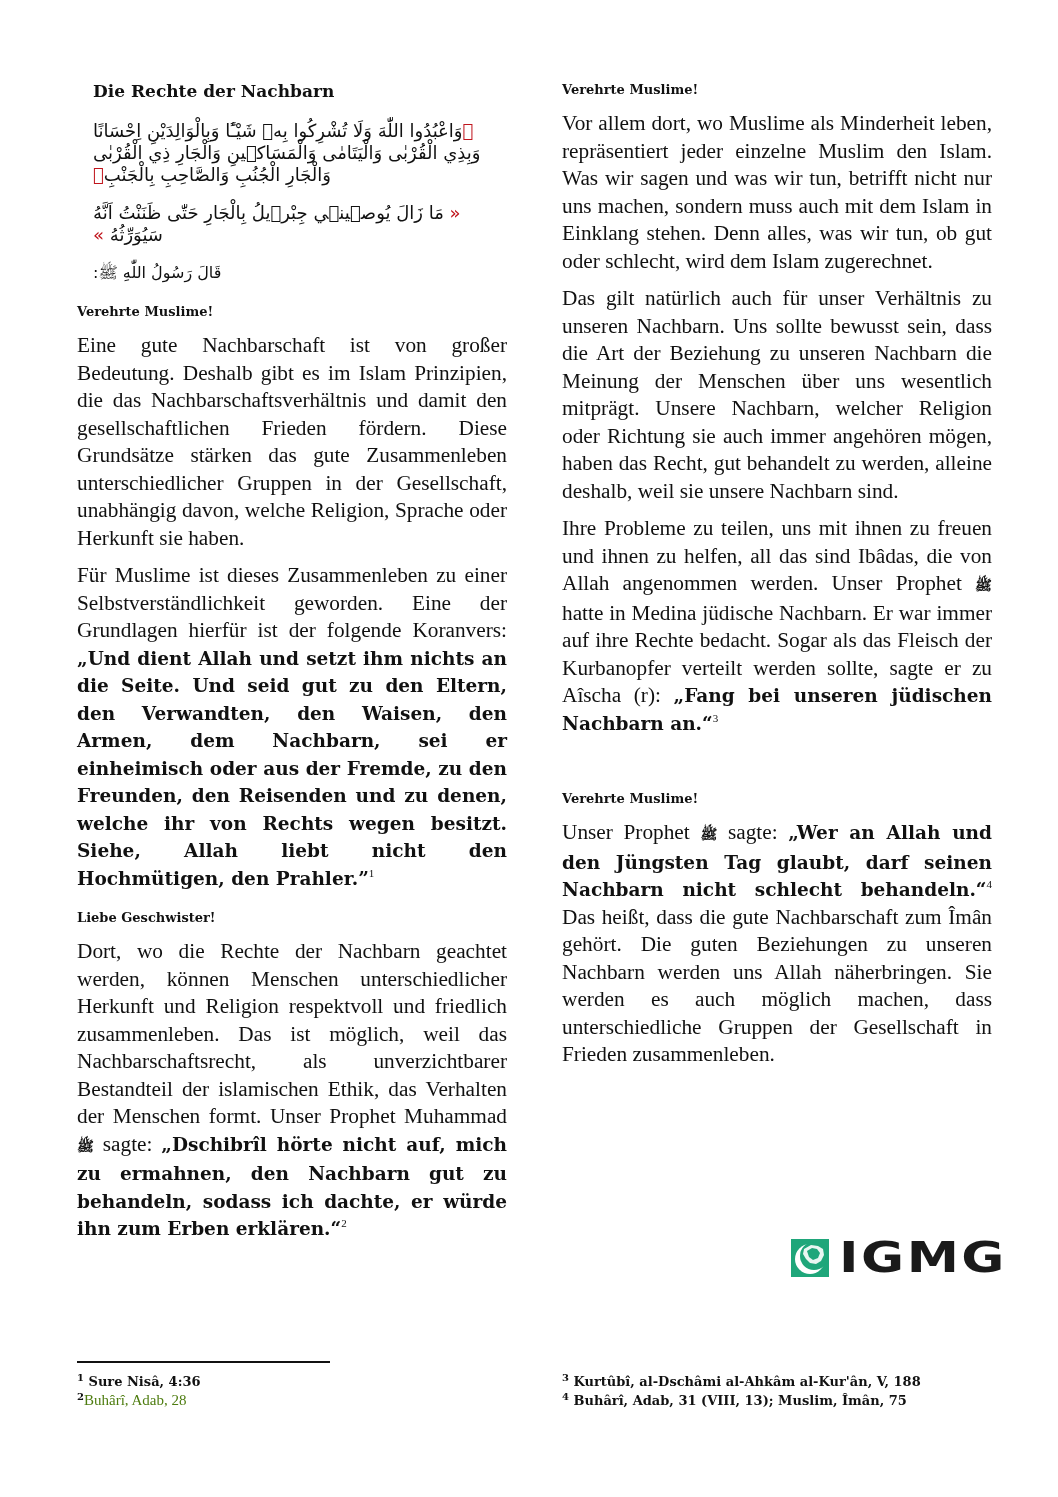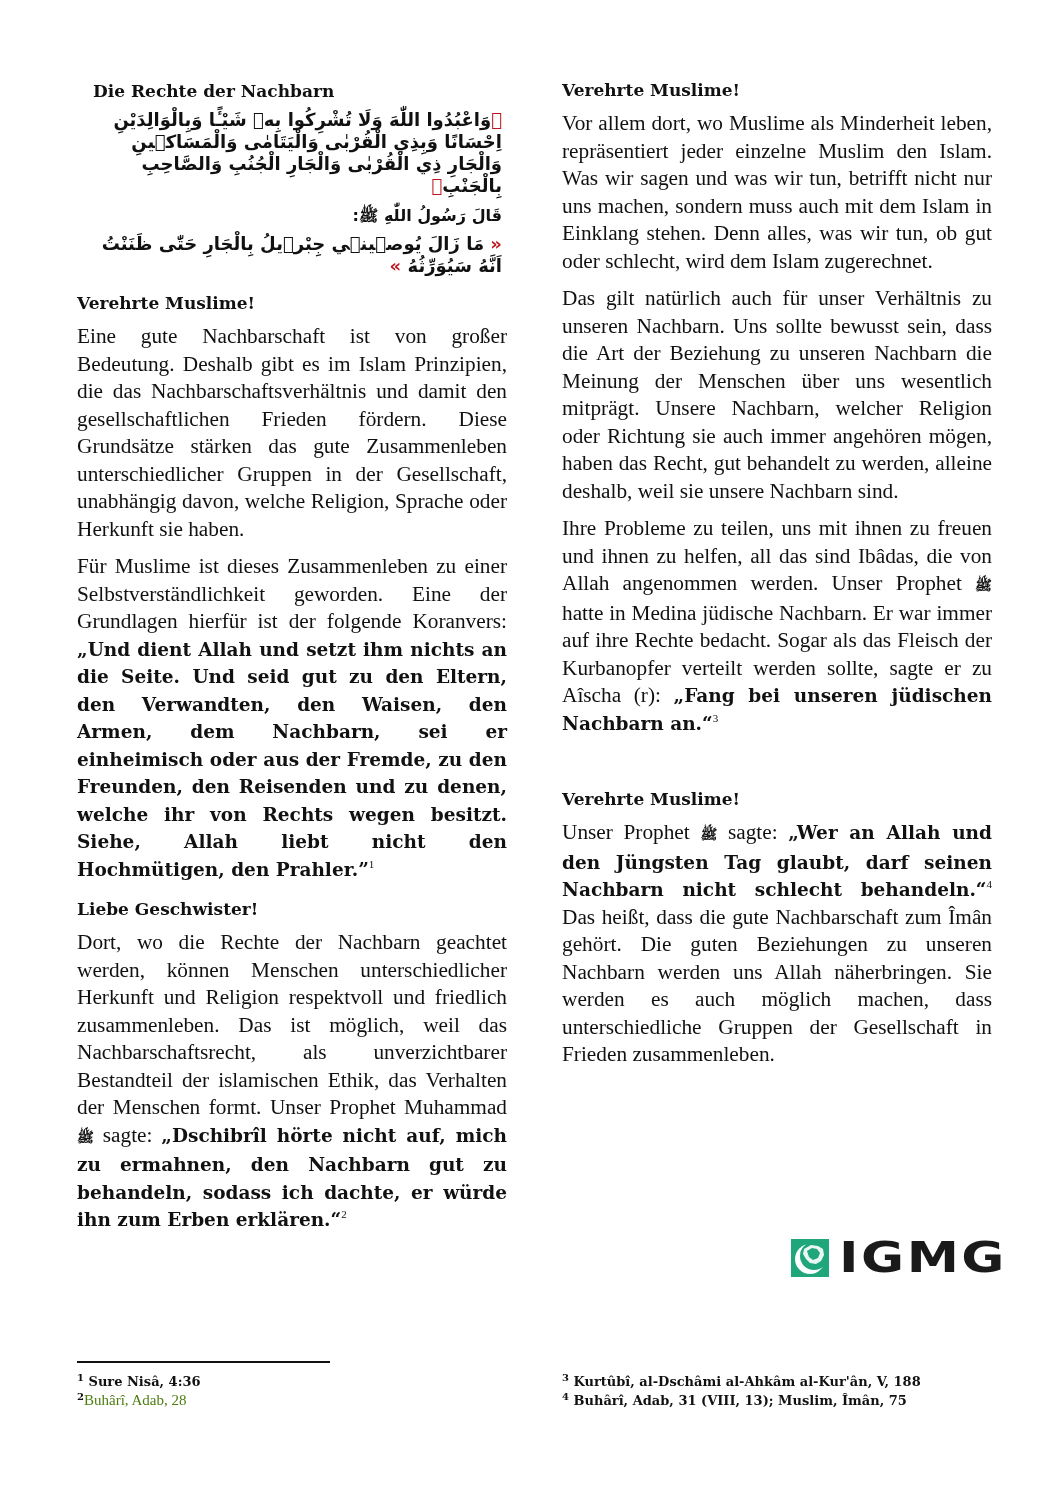--- a/index.html
+++ b/index.html
@@ -3,25 +3,25 @@
 <meta charset="utf-8">
 <style>
   html, body { margin: 0; padding: 0; background: #ffffff; }
   body { width: 1058px; height: 1497px; position: relative; overflow: hidden;
          font-family: "DejaVu Serif", "Liberation Serif", serif; color: #111; }
   .col { position: absolute; top: 78px; width: 430px; }
   .col-left { left: 77px; }
   .col-right { left: 562px; }
   .date { font-size: 19px; line-height: 24px; margin: 0; font-family: "Liberation Serif", serif; }
   .title { font-size: 19px; line-height: 26px; font-weight: bold; margin: 0 0 4px 16px; font-family: "DejaVu Serif", serif; font-size: 17px; }
-  .arabic { direction: rtl; text-align: right; font-family: "DejaVu Sans", sans-serif; font-weight: bold; font-size: 18px; line-height: 22px; margin: 5px; }
+  .arabic { direction: rtl; text-align: left; font-family: "DejaVu Sans", sans-serif; font-weight: normal; font-size: 18px; line-height: 22px; margin: 16px; }
   .arabic .bracket { color: #c0141c; }
   .arabic-intro { margin-top: 8px; font-size: 16px; }
   .arabic-hadith { margin-top: 6px; font-size: 18px; }
-  h2 { font-family: "DejaVu Serif", serif; font-size: 17px; font-weight: bold; margin: 14px 0 8px 0; line-height: 24px; }
+  h2 { font-family: "DejaVu Serif", serif; font-size: 13px; font-weight: bold; margin: 14px 0 8px 0; line-height: 24px; }
   p { font-family: "Liberation Serif", serif; font-size: 21.3px; line-height: 27.5px; margin: 0 0 10px 0; text-align: justify; }
   p b, p strong { font-family: "DejaVu Serif", serif; font-size: 18.5px; font-weight: bold; }
   sup { font-size: 11px; line-height: 0; }
   .saw { font-family: "DejaVu Sans", sans-serif; font-size: 14px; font-weight: bold; }
   .spacer { height: 26px; }
   .fn-rule { position: absolute; top: 1361px; left: 77px; width: 253px; height: 2px; background: #111; }
   .fn { position: absolute; font-family: "DejaVu Serif", serif; font-size: 13px; line-height: 19px; }
   .fn-left { left: 77px; top: 1372px; }
   .fn-right { left: 562px; top: 1372px; }
   .fn .n { font-size: 10px; vertical-align: super; line-height: 0; }
@@ -33,26 +33,26 @@
 </style>
 </head>
 <body>
 
 <div class="col col-left">
   <div class="title">Die Rechte der Nachbarn</div>
 
   <div class="arabic">
     <span class="bracket">﴿</span><span>وَاعْبُدُوا اللّٰهَ وَلَا تُشْرِكُوا بِه۪ شَيْـًٔا وَبِالْوَالِدَيْنِ اِحْسَانًا وَبِذِي الْقُرْبٰى وَالْيَتَامٰى وَالْمَسَاك۪ينِ وَالْجَارِ ذِي الْقُرْبٰى وَالْجَارِ الْجُنُبِ وَالصَّاحِبِ بِالْجَنْبِ</span><span class="bracket">﴾</span>
   </div>
-  <div class="arabic arabic-intro">قَالَ رَسُولُ اللّٰهِ ﷺ:</div>
   <div class="arabic arabic-hadith">
     <span class="bracket">«</span>
     <span>مَا زَالَ يُوص۪ين۪ي جِبْر۪يلُ بِالْجَارِ حَتّٰى ظَنَنْتُ اَنَّهُ سَيُوَرِّثُهُ</span>
     <span class="bracket">»</span>
   </div>
+  <div class="arabic arabic-intro">قَالَ رَسُولُ اللّٰهِ ﷺ:</div>
 
   <h2>Verehrte Muslime!</h2>
   <p>Eine gute Nachbarschaft ist von großer Bedeutung. Deshalb gibt es im Islam Prinzipien, die das Nachbarschaftsverhältnis und damit den gesellschaftlichen Frieden fördern. Diese Grundsätze stärken das gute Zusammenleben unterschiedlicher Gruppen in der Gesellschaft, unabhängig davon, welche Religion, Sprache oder Herkunft sie haben.</p>
   <p><span>Für Muslime ist dieses Zusammenleben zu einer Selbstverständlichkeit geworden. Eine der Grundlagen hierfür ist der folgende Koranvers: </span><b>„Und dient Allah und setzt ihm nichts an die Seite. Und seid gut zu den Eltern, den Verwandten, den Waisen, den Armen, dem Nachbarn, sei er einheimisch oder aus der Fremde, zu den Freunden, den Reisenden und zu denen, welche ihr von Rechts wegen besitzt. Siehe, Allah liebt nicht den Hochmütigen, den Prahler.”</b><sup>1</sup></p>
 
   <h2>Liebe Geschwister!</h2>
   <p><span>Dort, wo die Rechte der Nachbarn geachtet werden, können Menschen unterschiedlicher Herkunft und Religion respektvoll und friedlich zusammenleben. Das ist möglich, weil das Nachbarschaftsrecht, als unverzichtbarer Bestandteil der islamischen Ethik, das Verhalten der Menschen formt. Unser Prophet Muhammad </span><span class="saw">ﷺ</span><span> sagte: </span><b>„Dschibrîl hörte nicht auf, mich zu ermahnen, den Nachbarn gut zu behandeln, sodass ich dachte, er würde ihn zum Erben erklären.“</b><sup>2</sup></p>
 </div>
 
 <div class="col col-right">

